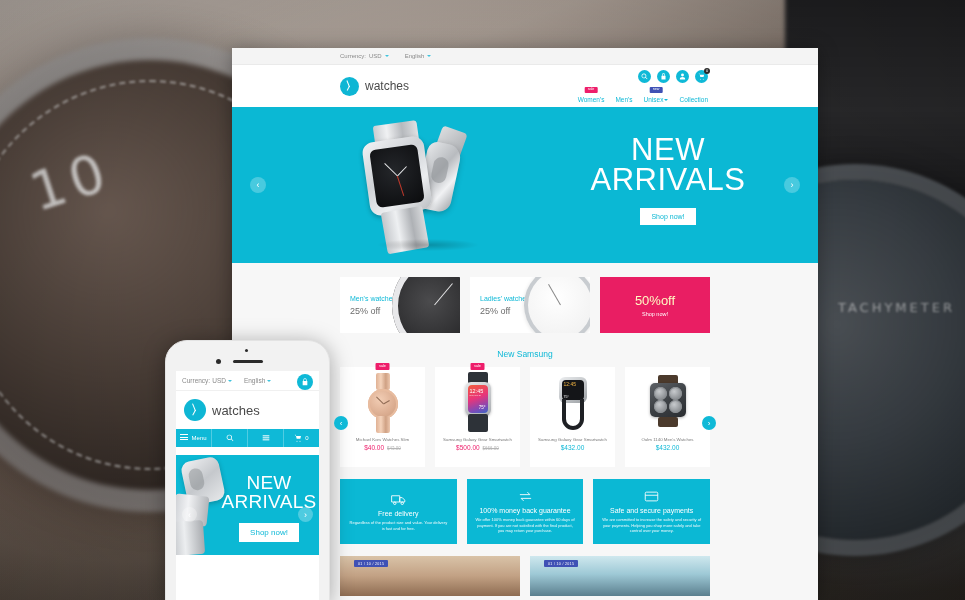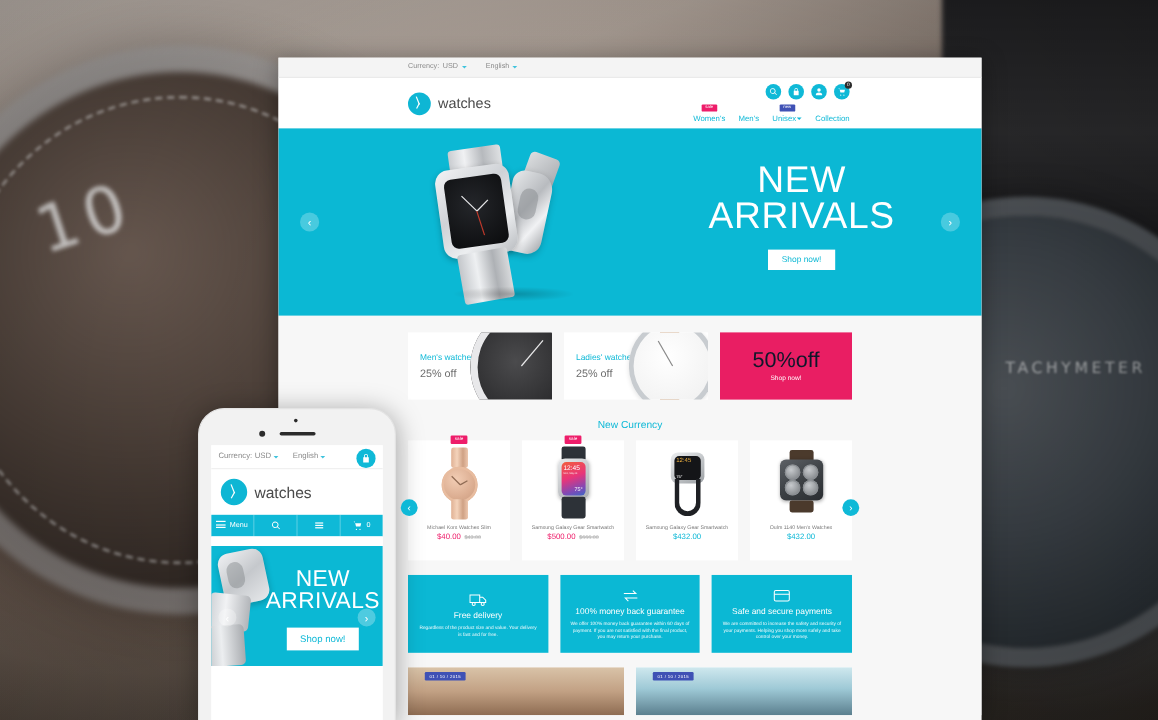--- a/index.html
+++ b/index.html
@@ -224,21 +224,21 @@
   }
   .promo-strap-l, .promo-strap-r {
     position: absolute; width: 16px; height: 24px; background: #b5773f; border-radius: 3px;
   }
   .promo-strap-l { right: 24px; top: -20px; }
   .promo-strap-r { right: 24px; bottom: -18px; }
   .promo.pink {
     background: #e91e63; justify-content: center; align-items: center; padding-left: 0;
     flex-direction: column;
   }
-  .promo-50 { font-size: 18px; color: #0f172a; line-height: 1; }
+  .promo-50 { font-size: 13px; color: #fef9c3; line-height: 1; }
   .promo-shop { font-size: 5.5px; color: #ffffff; margin-top: 4px; }
 
   
   .section-title {
     text-align: center; font-size: 8.5px; color: #0fb9d7; padding: 6px 0 8px 0; background: #f7f7f7;
   }
 
   
   .products { display: flex; gap: 10px; padding: 0 108px 12px 108px; background: #f7f7f7; position: relative; }
   .product {
@@ -507,21 +507,21 @@
       <div class="promo-strap-l"></div>
       <div class="promo-strap-r"></div>
       <div class="promo-img-ladies"></div>
     </div>
     <div class="promo pink">
       <div class="promo-50">50%off</div>
       <div class="promo-shop">Shop now!</div>
     </div>
   </div>
 
-  <div class="section-title">New Currency</div>
+  <div class="section-title">New Samsung</div>
 
   <div class="products">
     <div class="carousel-arrow left">‹</div>
 
     <div class="product">
       <span class="prod-badge">sale</span>
       <div class="prod-img">
         <div class="w-rose">
           <div class="bt"></div>
           <div class="face"></div>

